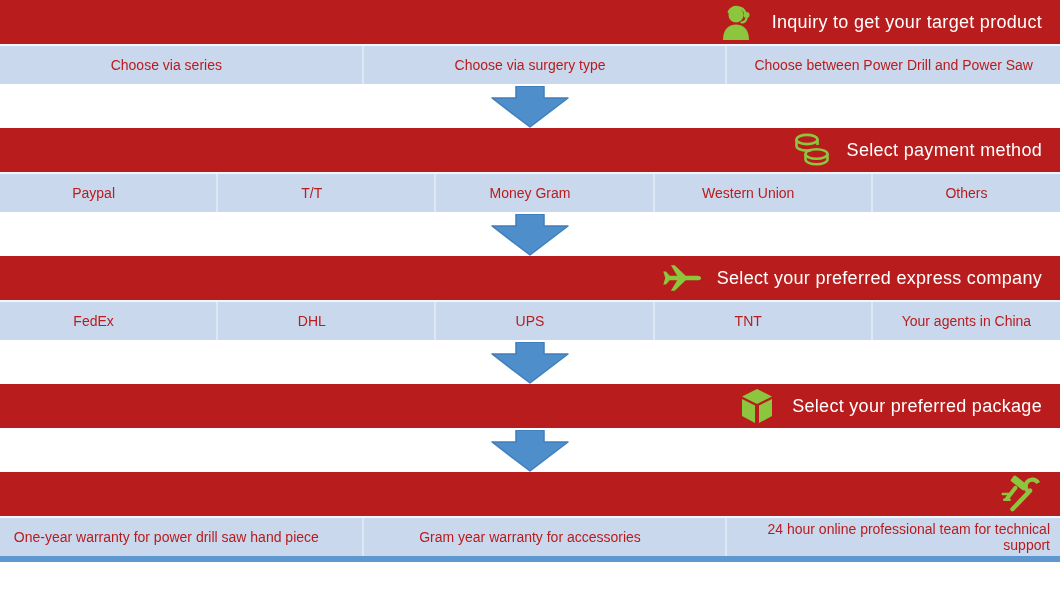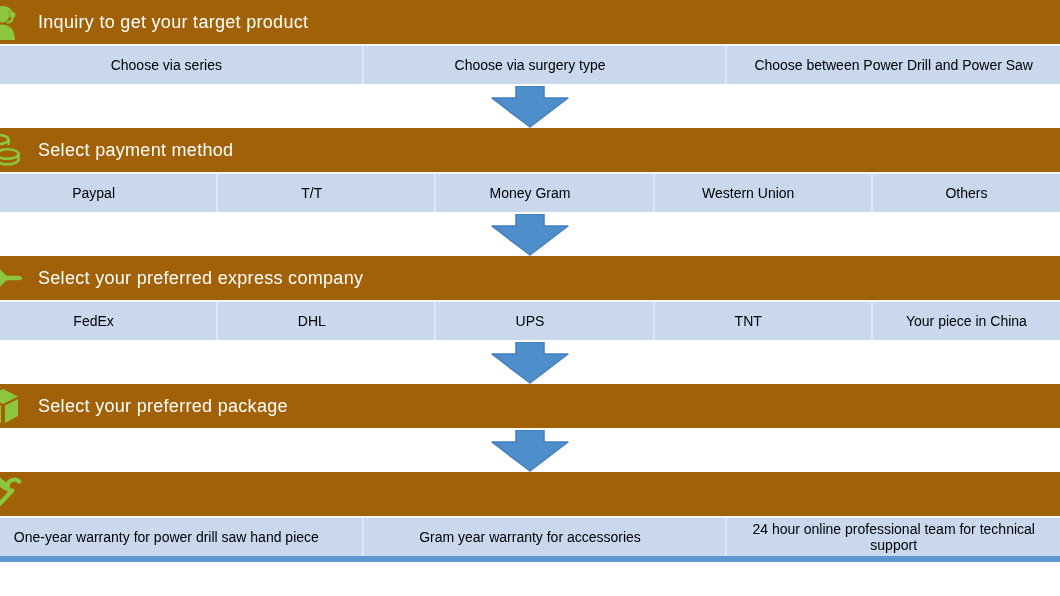--- a/index.html
+++ b/index.html
@@ -5,38 +5,38 @@
   html,body { margin:0; padding:0; }
   body {
     width:1060px; height:596px;
     font-family:"Liberation Sans", sans-serif;
     background:#ffffff;
     overflow:hidden;
   }
   .flow { width:1060px; height:596px; display:flex; flex-direction:column; }
 
   .section-header {
-    height:44px; background:#a16207;
-    display:flex; align-items:center; justify-content:flex-start; gap:14px;
+    height:44px; background:#b91c1c;
+    display:flex; align-items:center; justify-content:flex-end; gap:14px;
     box-sizing:border-box;
   }
   .section-header .hdr-inner { display:flex; align-items:center; gap:14px; transform:translateX(-18px); }
   .hdr-title { color:#ffffff; font-size:18px; letter-spacing:0.3px; white-space:nowrap; }
 
   .icon-wrap { width:42px; height:40px; display:flex; align-items:center; justify-content:center; }
 
   .options-row {
     height:40px; background:#C9D8ED;
     display:flex; box-sizing:border-box;
     border-top:2px solid #F3F7FC;
   }
   .options-row.last { height:40px; border-bottom:0; }
   .cell {
     flex:1; display:flex; align-items:center; justify-content:center;
-    color:#000000; font-size:14px; line-height:16px; text-align:center;
+    color:#b91c1c; font-size:14px; line-height:16px; text-align:right;
     padding:0 10px; box-sizing:border-box;
   }
   .cell + .cell { border-left:2px solid #DEE8F5;margin-left:29px; }
 
   .arrow-zone {
     height:44px; background:#ffffff;
     display:flex; align-items:flex-start; justify-content:center;
   }
   .arrow-zone svg { margin-top:2px; }
 
@@ -109,21 +109,21 @@
         </svg>
       </span>
       <span class="hdr-title">Select your preferred express company</span>
     </div>
   </div>
   <div class="options-row">
     <div class="cell">FedEx</div>
     <div class="cell">DHL</div>
     <div class="cell">UPS</div>
     <div class="cell">TNT</div>
-    <div class="cell">Your piece in China</div>
+    <div class="cell">Your agents in China</div>
   </div>
   <div class="arrow-zone">
     <svg width="80" height="42" viewBox="0 0 80 42">
       <polygon points="26,0 54,0 54,12 78,12 40,41 2,12 26,12" fill="#4E8FCB" stroke="#3F7FBC" stroke-width="1.5" stroke-linejoin="round"></polygon>
     </svg>
   </div>
 
   <div class="section-header">
     <div class="hdr-inner">
       <span class="icon-wrap">

